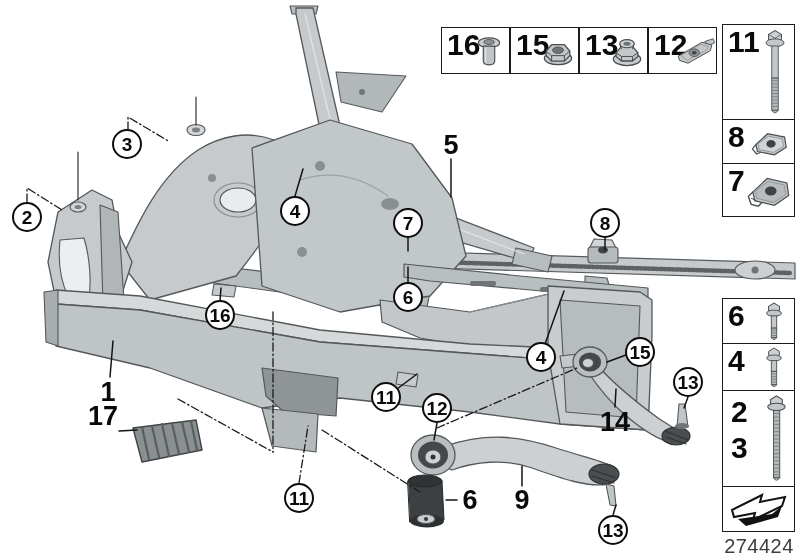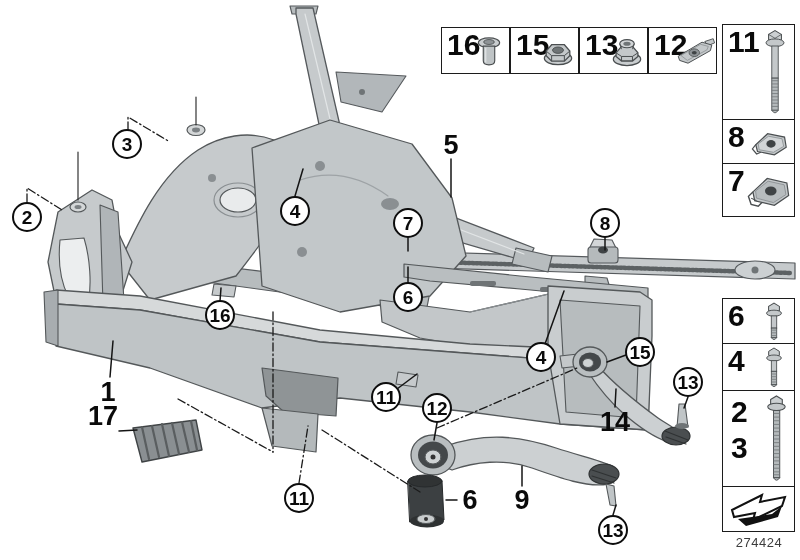--- a/index.html
+++ b/index.html
@@ -13,21 +13,21 @@
       box-sizing:border-box;line-height:1;}
   
   .pl{position:absolute;font-weight:bold;font-size:27px;color:#0a0a0a;
       transform:translate(-50%,-50%);line-height:1;}
   
   .cell{position:absolute;border:1.6px solid #1c1c1c;background:#fff;box-sizing:border-box;}
   .cell .num{position:absolute;top:0px;left:5px;font-weight:bold;font-size:30px;color:#0a0a0a;line-height:1.15;}
   .cell .num2{position:absolute;left:8px;font-weight:bold;font-size:30px;color:#0a0a0a;line-height:1;}
   .cell svg{position:absolute;}
   #footer-number{position:absolute;left:723px;top:535px;width:72px;text-align:center;
-      font-size:13px;color:#3d3d3d;letter-spacing:0.5px;}
+      font-size:20px;color:#3d3d3d;letter-spacing:0.5px;}
 </style>
 </head>
 <body>
 
 <div id="stage">
 
   <svg id="art" width="800" height="560" viewBox="0 0 800 560">
     <g stroke-linejoin="round" stroke-linecap="round">
 
       <g>

